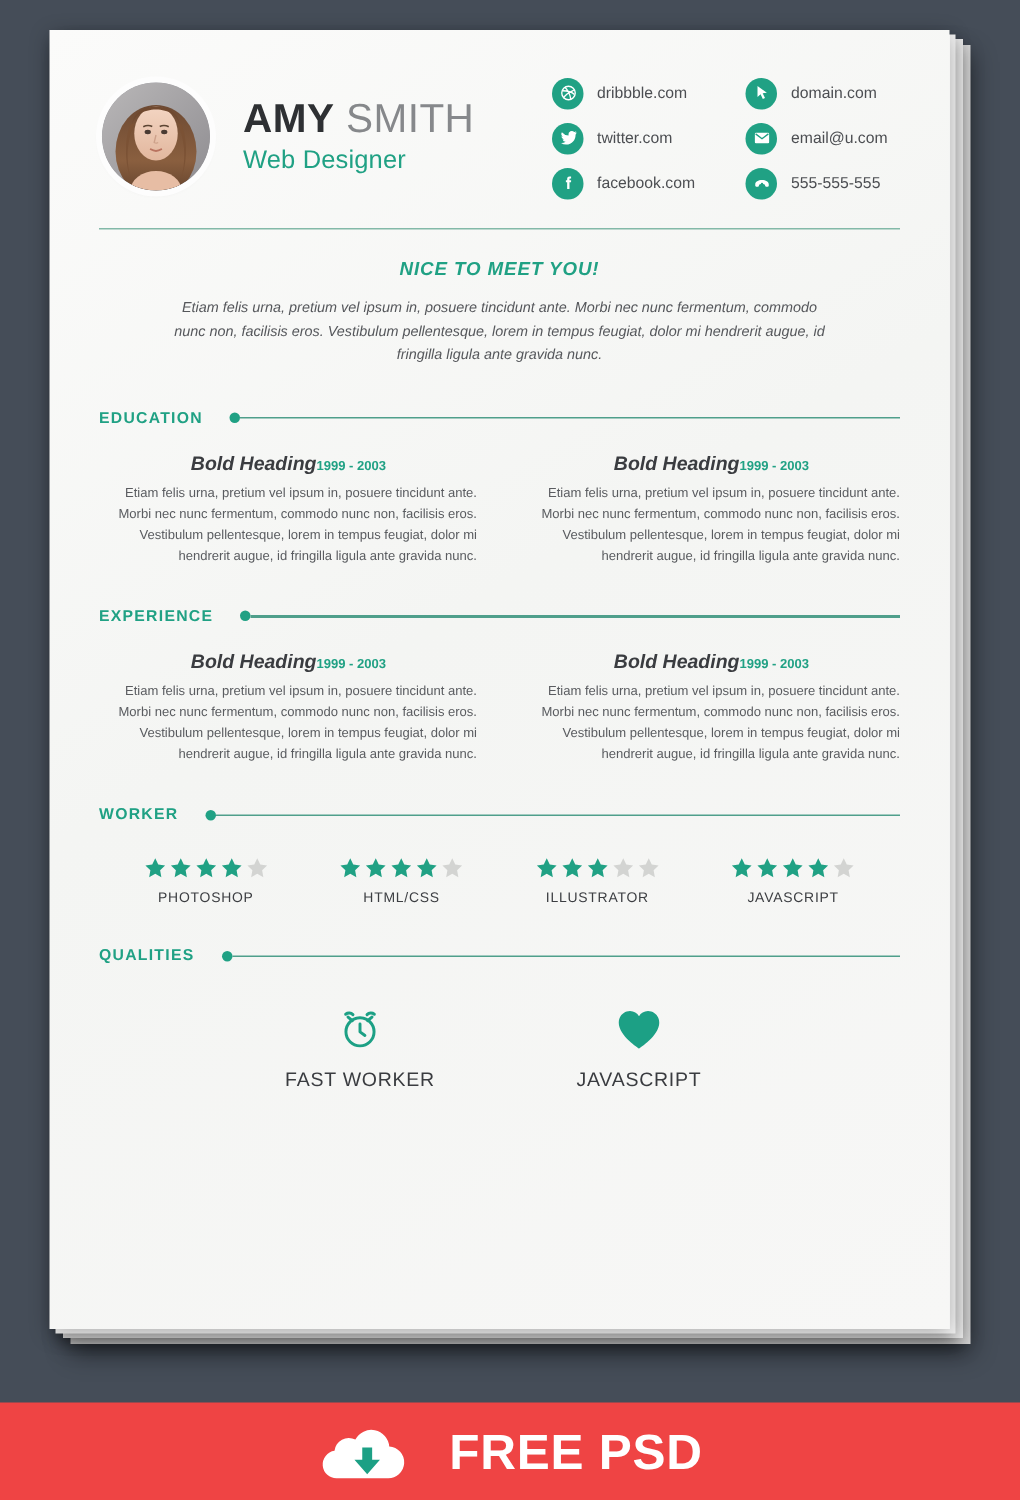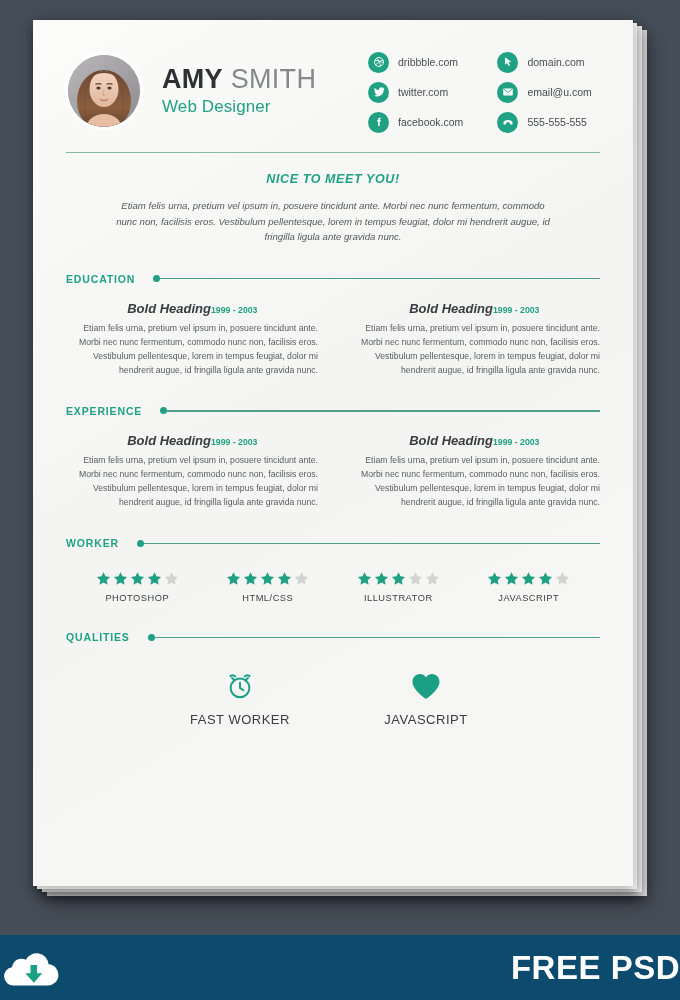--- a/index.html
+++ b/index.html
@@ -231,24 +231,24 @@
     white-space: nowrap;
   }
 
   
   .banner {
     position: absolute;
     left: 0;
     bottom: 0;
     width: 680px;
     height: 65px;
-    background: #0c4a6e;
+    background: #ef4444;
     display: flex;
     align-items: center;
-    justify-content: space-between;
+    justify-content: center;
     gap: 26px;
   }
   .banner svg { display: block; }
   .banner-text {
     color: #ffffff;
     font-size: 33px;
     font-weight: bold;
     letter-spacing: 0.5px;
   }
 </style>

